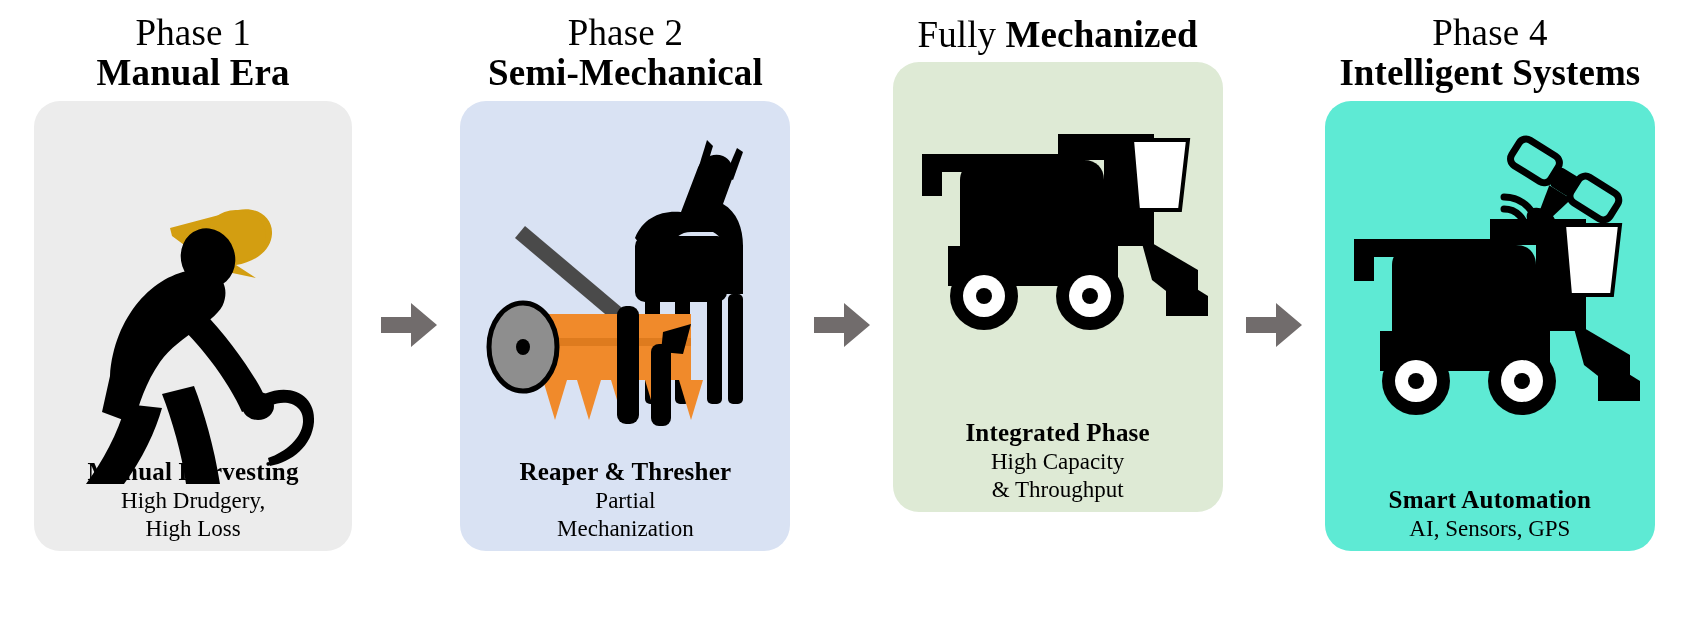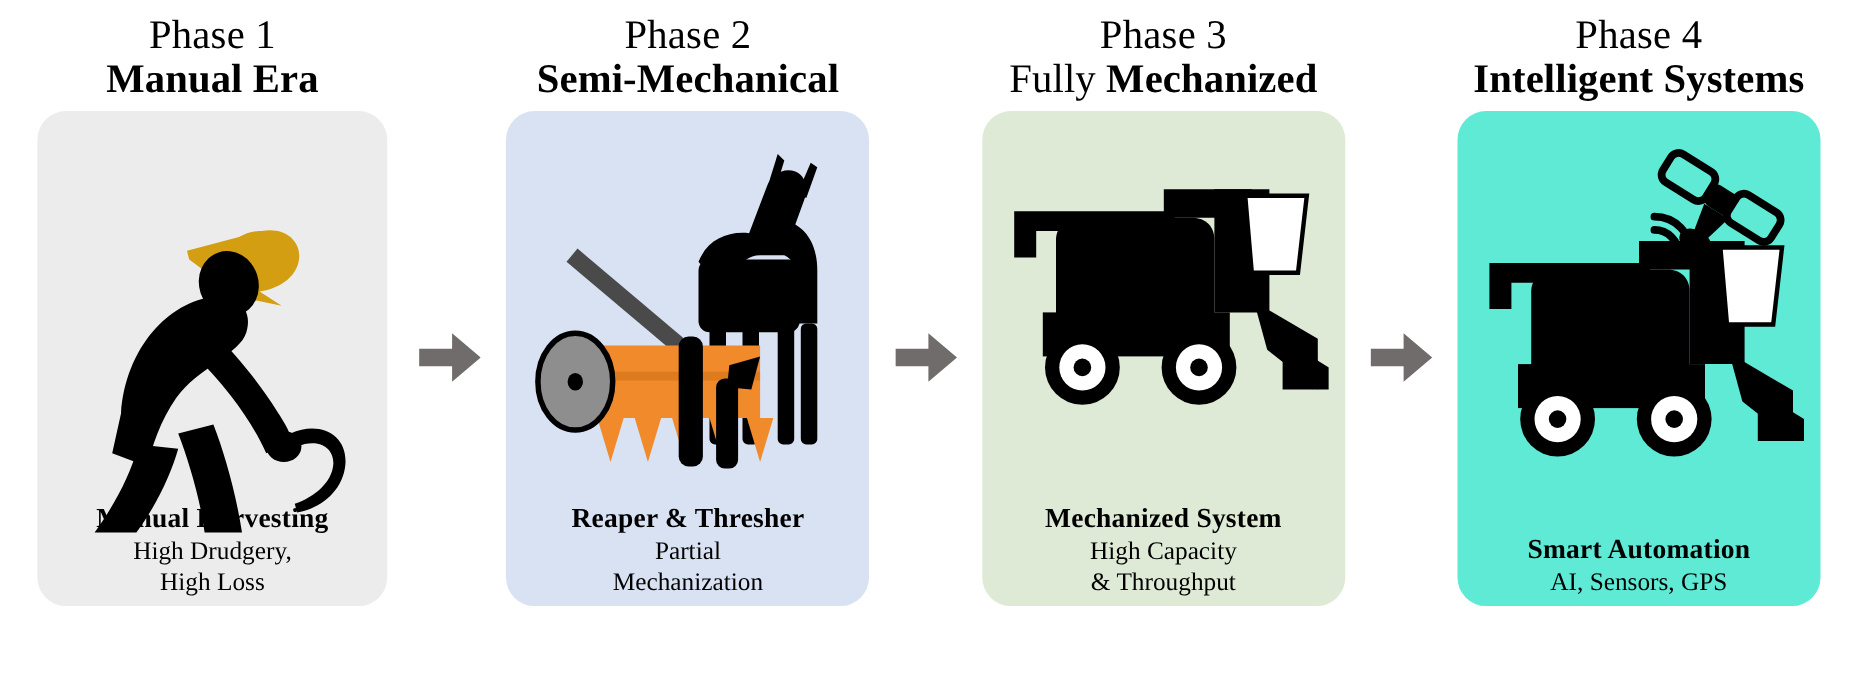--- a/index.html
+++ b/index.html
@@ -212,21 +212,20 @@
   </div>
 
   <div class="arrow-wrap">
     <svg class="arrow" viewBox="0 0 56 52">
       <polygon points="0,18 30,18 30,4 56,26 30,48 30,34 0,34" fill="#716C6C"></polygon>
     </svg>
   </div>
 
   <div class="phase-col">
     <div class="phase-heading">
-      <span class="phase-number">Phase 3</span>
       <span class="phase-name"><span class="light">Fully </span><span>Mechanized</span></span>
     </div>
     <div class="card wide" id="card-3" style="background: rgb(222, 234, 213);">
       <div class="art">
         <svg width="300" height="230" viewBox="0 0 300 230">
 
           <polygon points="14,34 160,34 160,52 34,52 34,76 14,76" fill="#000000"></polygon>
           <polygon points="150,14 230,14 230,40 150,40" fill="#000000"></polygon>
 
           <path d="M196 14 L246 14 L246 126 L196 126 Z" fill="#000000"></path>
@@ -241,21 +240,21 @@
 
           <circle cx="76" cy="176" r="34" fill="#000000"></circle>
           <circle cx="76" cy="176" r="21" fill="#FFFFFF"></circle>
           <circle cx="76" cy="176" r="8" fill="#000000"></circle>
           <circle cx="182" cy="176" r="34" fill="#000000"></circle>
           <circle cx="182" cy="176" r="21" fill="#FFFFFF"></circle>
           <circle cx="182" cy="176" r="8" fill="#000000"></circle>
         </svg>
       </div>
       <div class="caption">
-        <span class="caption-title">Mechanized System</span>
+        <span class="caption-title">Integrated Phase</span>
         <span class="caption-sub">High Capacity</span>
         <span class="caption-sub">&amp; Throughput</span>
       </div>
     </div>
   </div>
 
   <div class="arrow-wrap">
     <svg class="arrow" viewBox="0 0 56 52">
       <polygon points="0,18 30,18 30,4 56,26 30,48 30,34 0,34" fill="#716C6C"></polygon>
     </svg>

